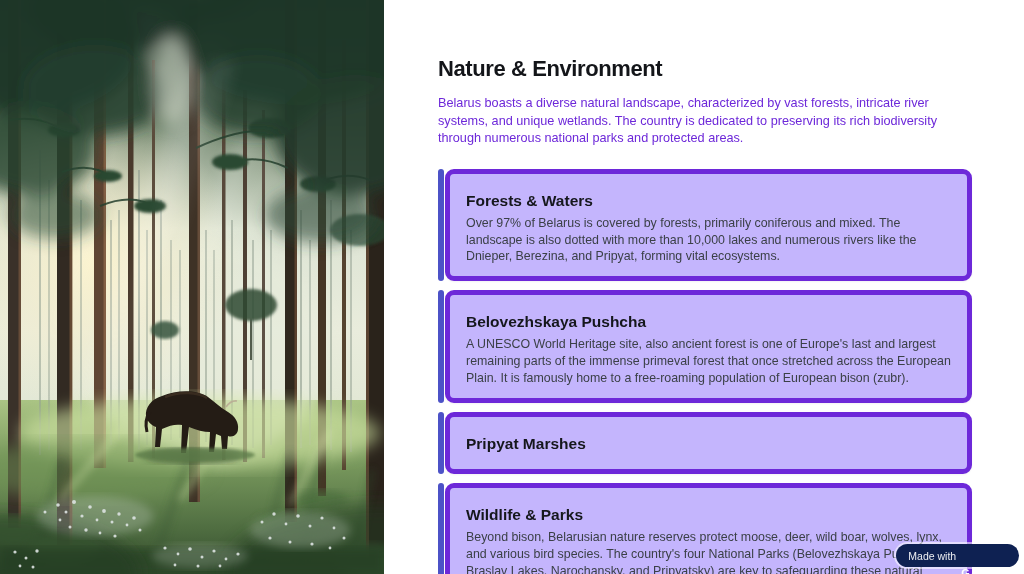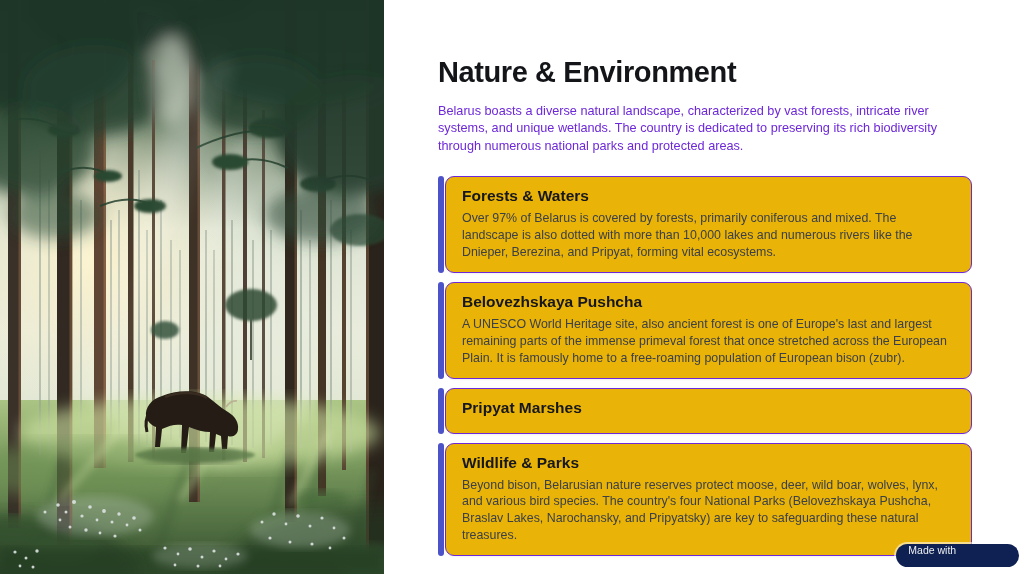--- a/index.html
+++ b/index.html
@@ -9,40 +9,40 @@
   }
   .hero {
     position:absolute; left:0; top:0; width:384px; height:574px; overflow:hidden;
   }
   .hero svg { display:block; }
   .content {
     position:absolute; left:384px; top:0; width:640px; height:574px;
     box-sizing:border-box; padding:57px 52px 0 54px; background:#ffffff;
   }
   h1.page-title {
-    margin:0 0 14px; font-size:29px; font-weight:700; color:#131519;
+    margin:0 0 14px; font-size:22px; font-weight:700; color:#131519;
     letter-spacing:-0.4px; line-height:1.1;
   }
   .intro {
     margin:0 0 21px; font-size:12.7px; line-height:1.38; color:#6d28d9;
   }
   .cards { display:flex; flex-direction:column; gap:9px; }
   .card { display:flex; align-items:stretch; }
   .card-accent {
     width:6px; border-radius:3px; background:#4c52c7; flex:0 0 6px; margin-right:1px;
   }
   .card-box {
-    flex:1; background:#eab308; border:1px solid #6d28d9; border-radius:9px;
-    padding:10px 16px 11px; box-shadow:0 1px 2px rgba(16,24,40,0.05);
+    flex:1; background:#c4b5fd; border:5px solid #6d28d9; border-radius:9px;
+    padding:18px 16px 11px; box-shadow:0 1px 2px rgba(16,24,40,0.05);
   }
   .card-title { margin:0 0 5px; font-size:15.5px; font-weight:700; color:#15171c; }
   .card-text  { margin:0; font-size:12.4px; line-height:1.36; color:#3b4047; }
   .badge {
     position:absolute; right:5px; bottom:7px; height:23px;
-    display:flex; background:#0e2152; color:#ffffff;
+    display:flex; align-items:center; background:#0e2152; color:#ffffff;
     border-radius:12px; padding:0 11px 0 12px; cursor:pointer;
     box-shadow:0 0 0 2px rgba(255,255,255,0.55);
   }
   .badge-prefix { font-size:10.5px; opacity:.92; margin-right:5px; }
   .badge-brand  { font-size:11px; font-weight:700; letter-spacing:.8px;margin-top:34px; }
 </style>
 </head>
 <body>
 
 <div class="hero">

